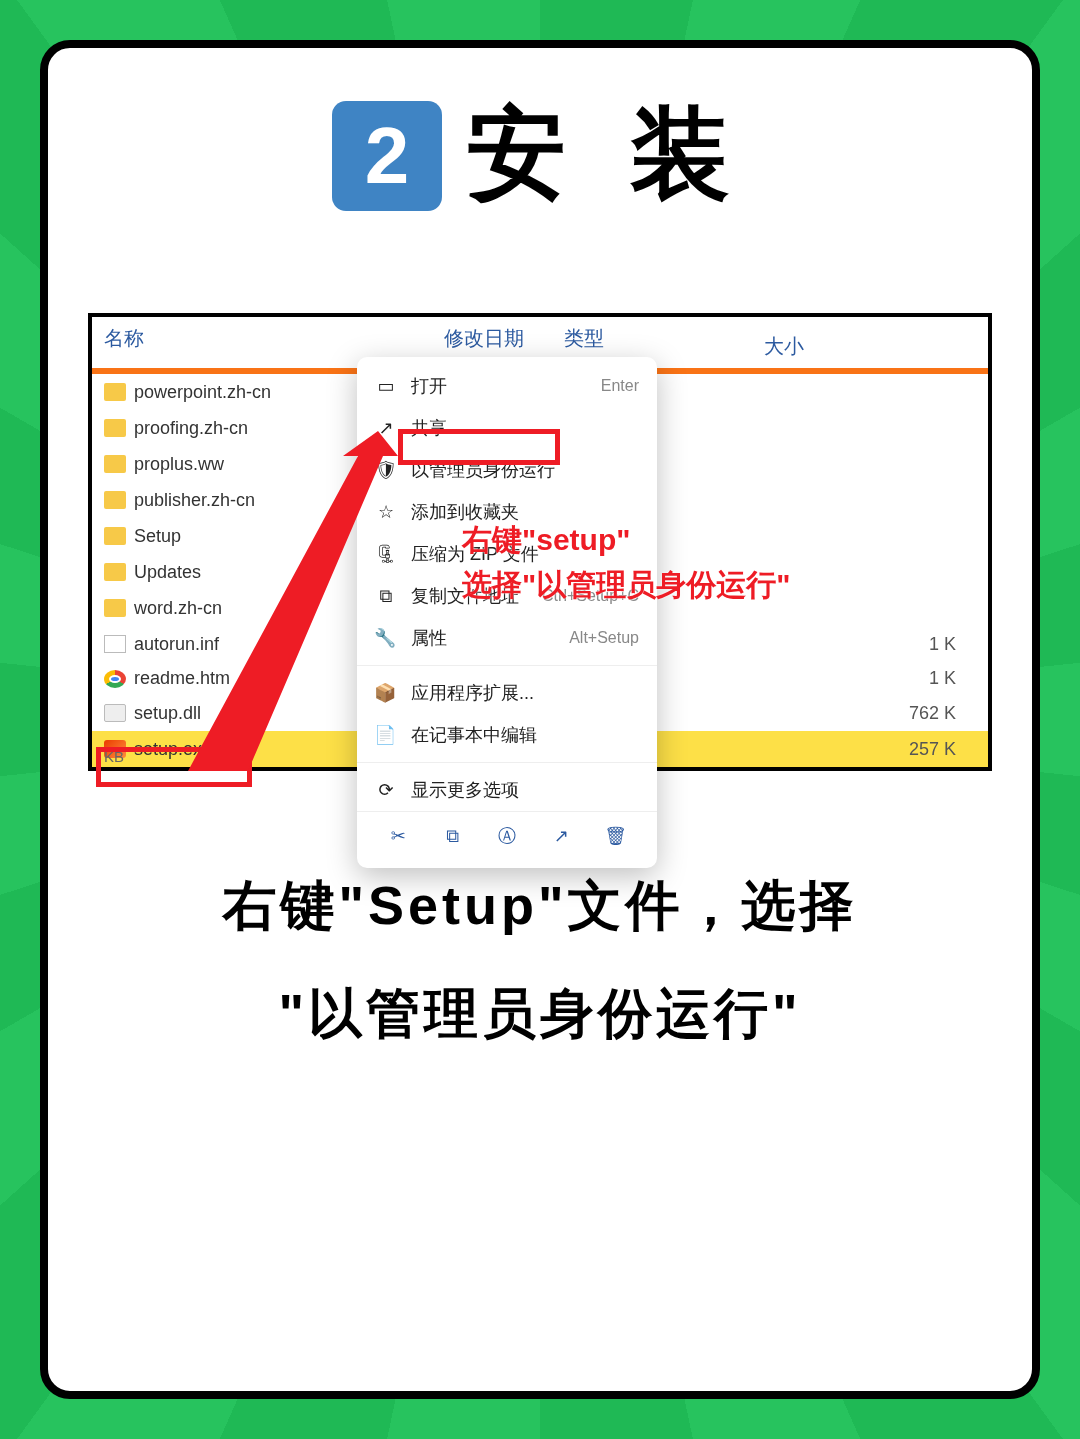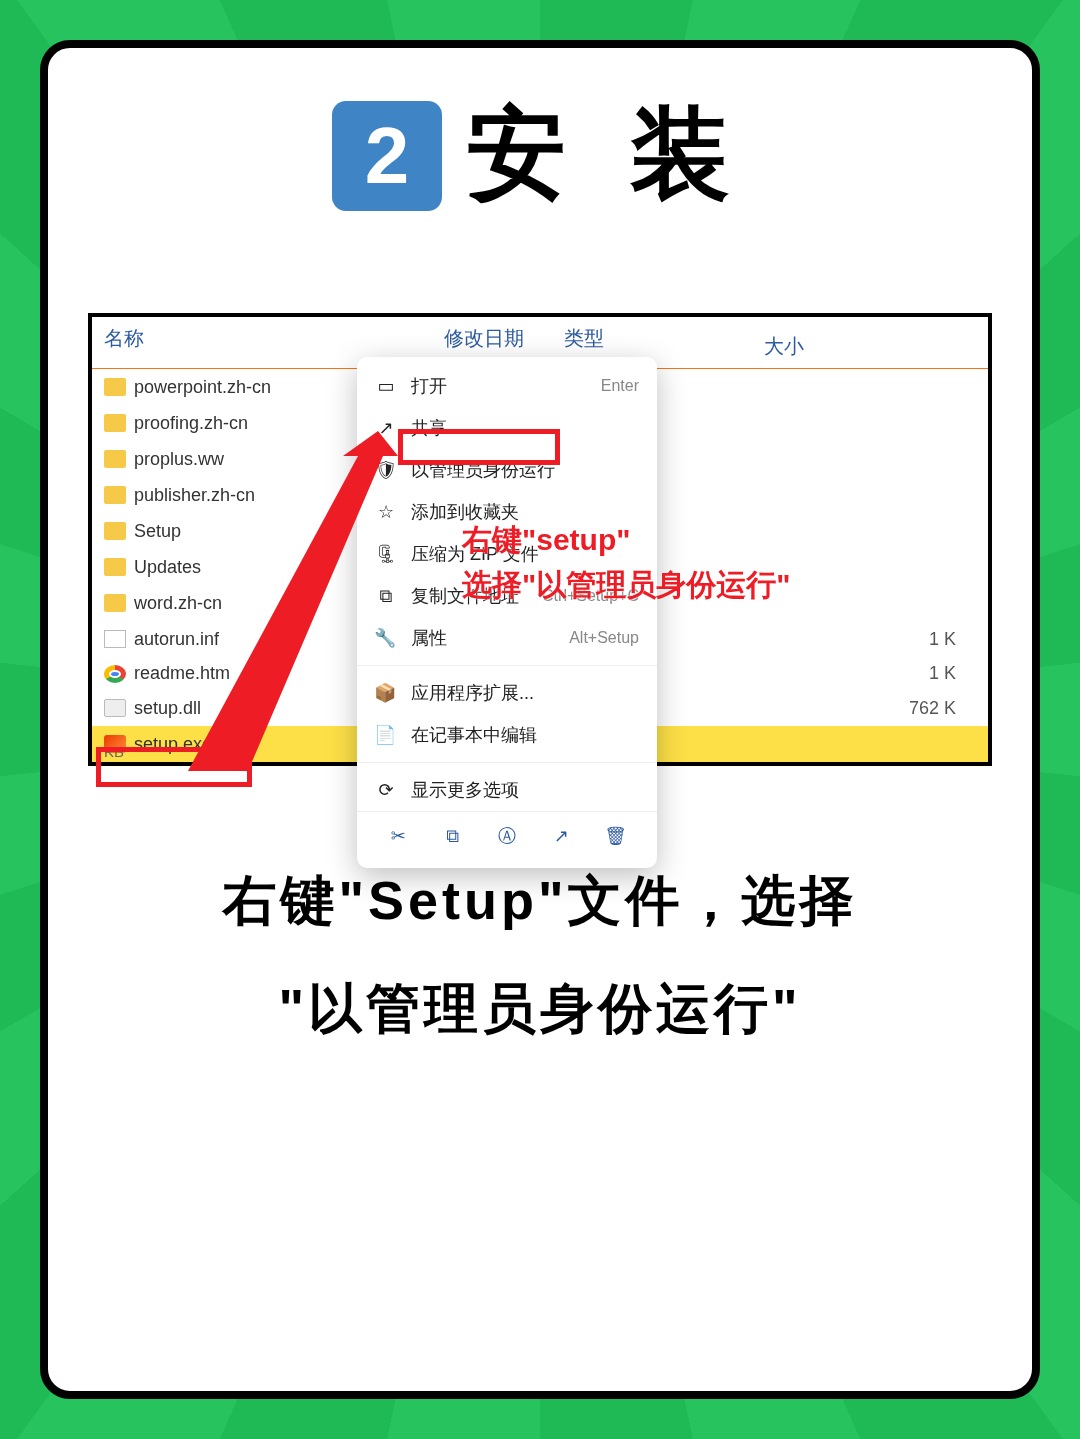--- a/index.html
+++ b/index.html
@@ -28,21 +28,21 @@
 }
 .title-text {
   display: inline-block; vertical-align: middle;
   font-size: 100px; font-weight: 900; margin-left: 20px; letter-spacing: 18px;
 }
 .explorer {
   margin: 90px 10px 0; border: 4px solid #000; background: #fff;
   position: relative; font-family: "Microsoft YaHei", "Segoe UI", sans-serif;
 }
 .cols {
-  display: flex; border-bottom: 1px solid #f97316;
+  display: flex; border-bottom: 6px solid #f97316;
   font-size: 20px; color: #2c5aa0; padding: 8px 12px;
 }
 .col-name { flex: 0 0 300px; }
 .col-date { flex: 0 0 160px; text-align: center; }
 .col-type { flex: 0 0 200px; }
 .col-size { flex: 1; text-align: left; margin-top: 8px; }
 .filelist { }
 .file-row {
   display: flex; align-items: center; padding: 6px 12px;
   font-size: 18px; color: #333;
@@ -172,20 +172,21 @@
         <div class="file-row">
           <div class="f-icon dll-ico"></div>
           <div class="f-name">setup.dll</div>
           <div class="f-type">应用程序扩展</div>
           <div class="f-size">762 K</div>
         </div>
         <div class="file-row selected">
           <div class="f-icon exe-ico"></div>
           <div class="f-name">setup.exe</div>
           <div class="f-type">应用程序</div>
+          <div class="f-size">257 K</div>
         </div>
       </div>
 
     <div class="ctx-menu" id="ctxmenu">
         <div class="ctx-item">
           <span class="ci-icon">▭</span>
           <span>打开</span>
           <span class="ci-shortcut">Enter</span>
         </div>
         <div class="ctx-item">

